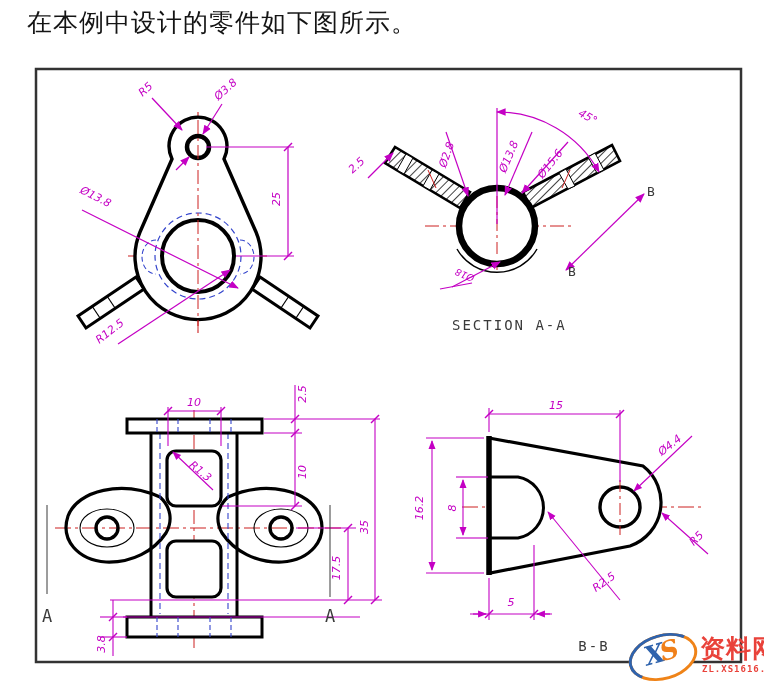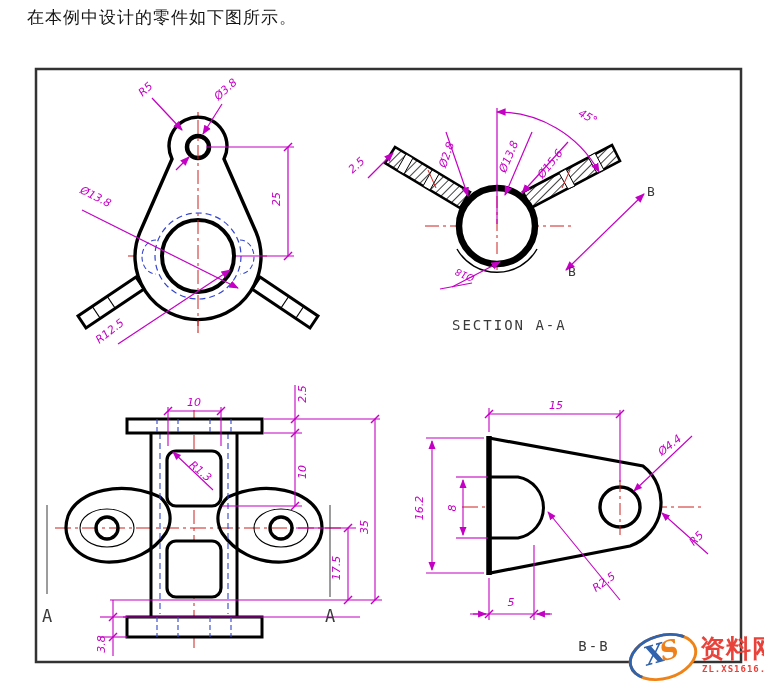--- a/index.html
+++ b/index.html
@@ -1,19 +1,19 @@
 <!DOCTYPE html>
 <html><head>
 <meta charset="utf-8">
 <style>
   html,body{margin:0;padding:0;background:#ffffff;}
   .page{position:relative;width:764px;height:688px;background:#fff;overflow:hidden;
         font-family:"Liberation Sans",sans-serif;}
   .title{position:absolute;left:27px;top:6px;font-family:"DejaVu Serif",serif;
-         font-size:17px;color:#141414;letter-spacing:1px;}
+         font-size:25px;color:#141414;letter-spacing:1px;}
   svg text{user-select:none;}
   .dim{font-family:"DejaVu Sans",sans-serif;font-style:italic;font-size:11px;fill:#c400c4;}
   .dimsm{font-family:"DejaVu Sans",sans-serif;font-style:italic;font-size:9.5px;fill:#c400c4;}
   .anno{font-family:"DejaVu Sans Mono",monospace;font-size:14px;fill:#3a3a3a;letter-spacing:2px;}
   .annoB{font-family:"DejaVu Sans Mono",monospace;font-size:13px;fill:#3a3a3a;}
   .annoA{font-family:"DejaVu Sans Mono",monospace;font-size:17px;fill:#3a3a3a;}
   
   .wm{position:absolute;left:626px;top:620px;width:138px;height:68px;}
   .wm-logo{position:absolute;left:2px;top:14px;width:70px;height:46px;transform:rotate(-16deg);}
   .wm-ellipse{position:absolute;inset:0;border:3px solid #ef8318;border-radius:50%;

